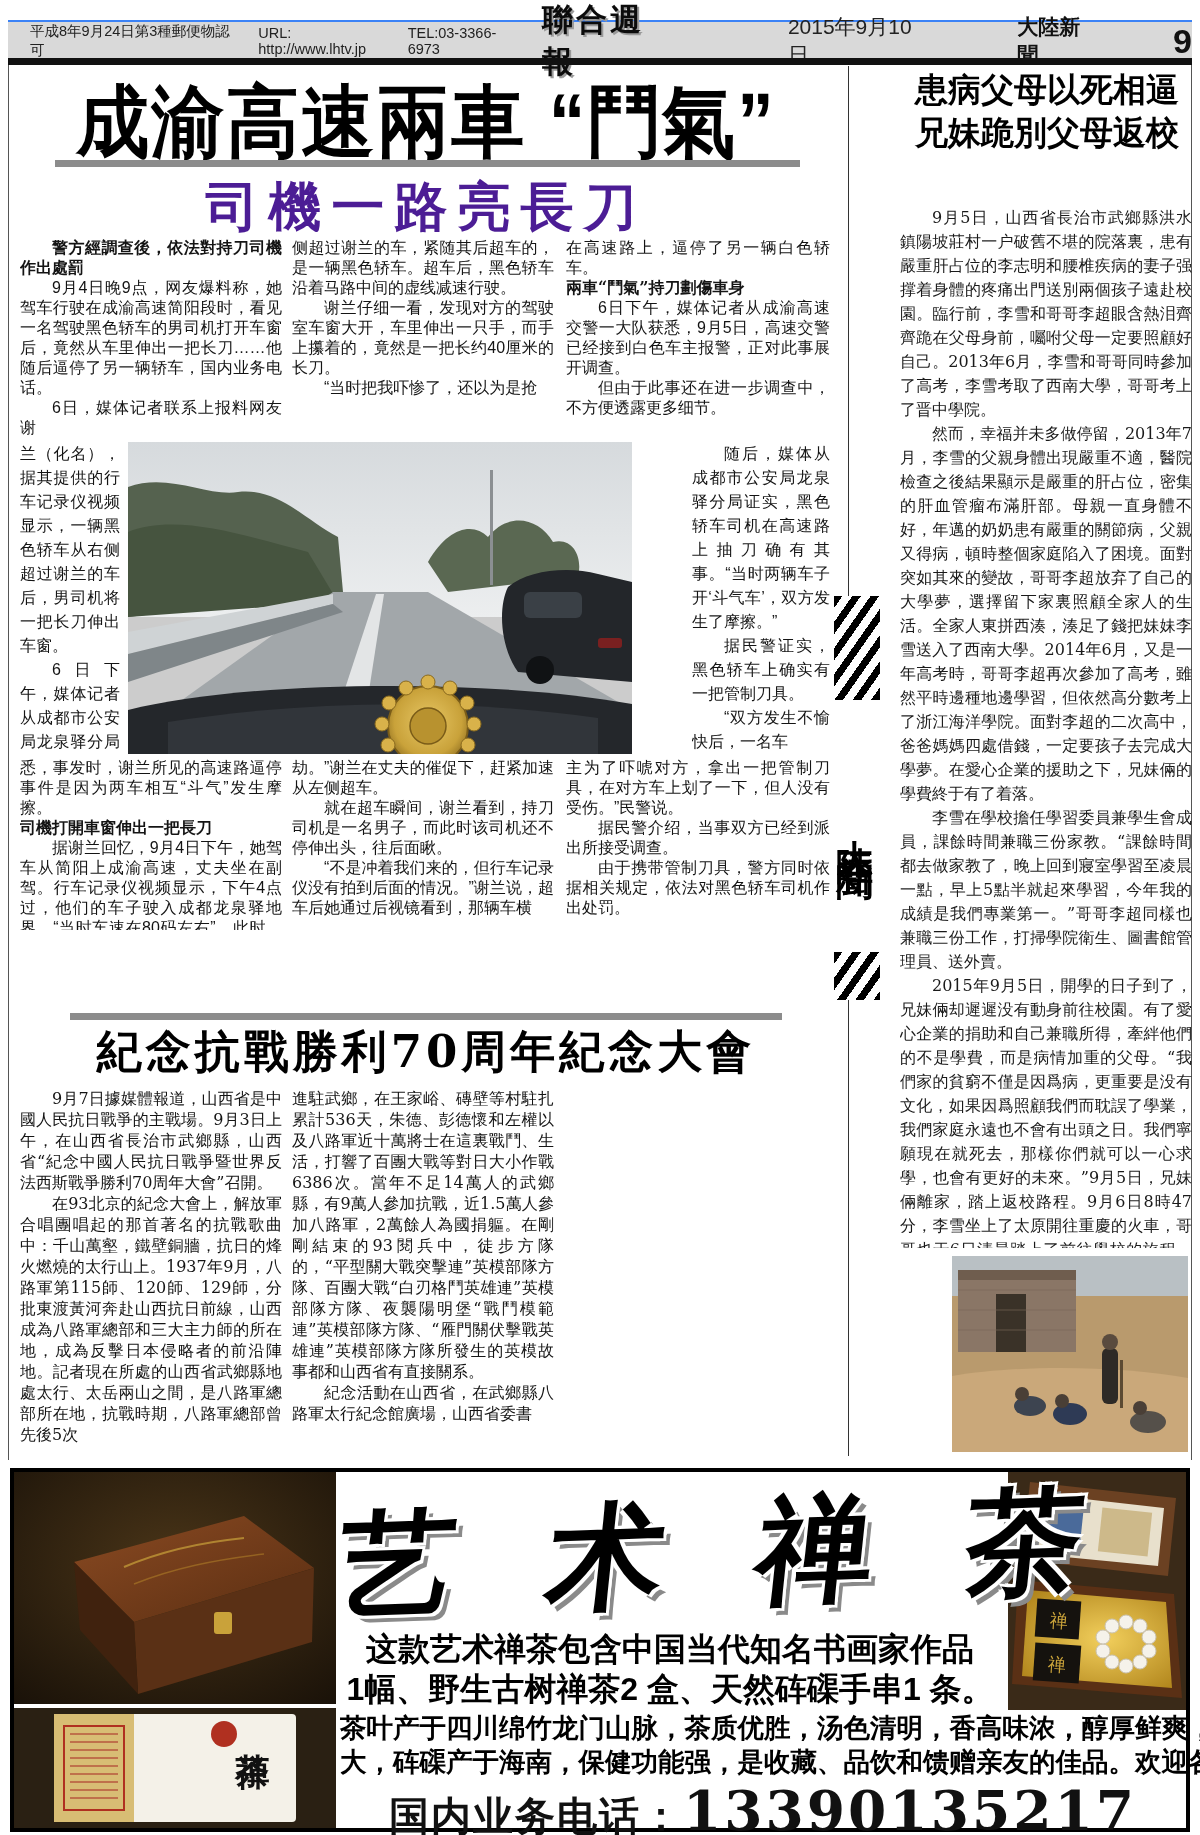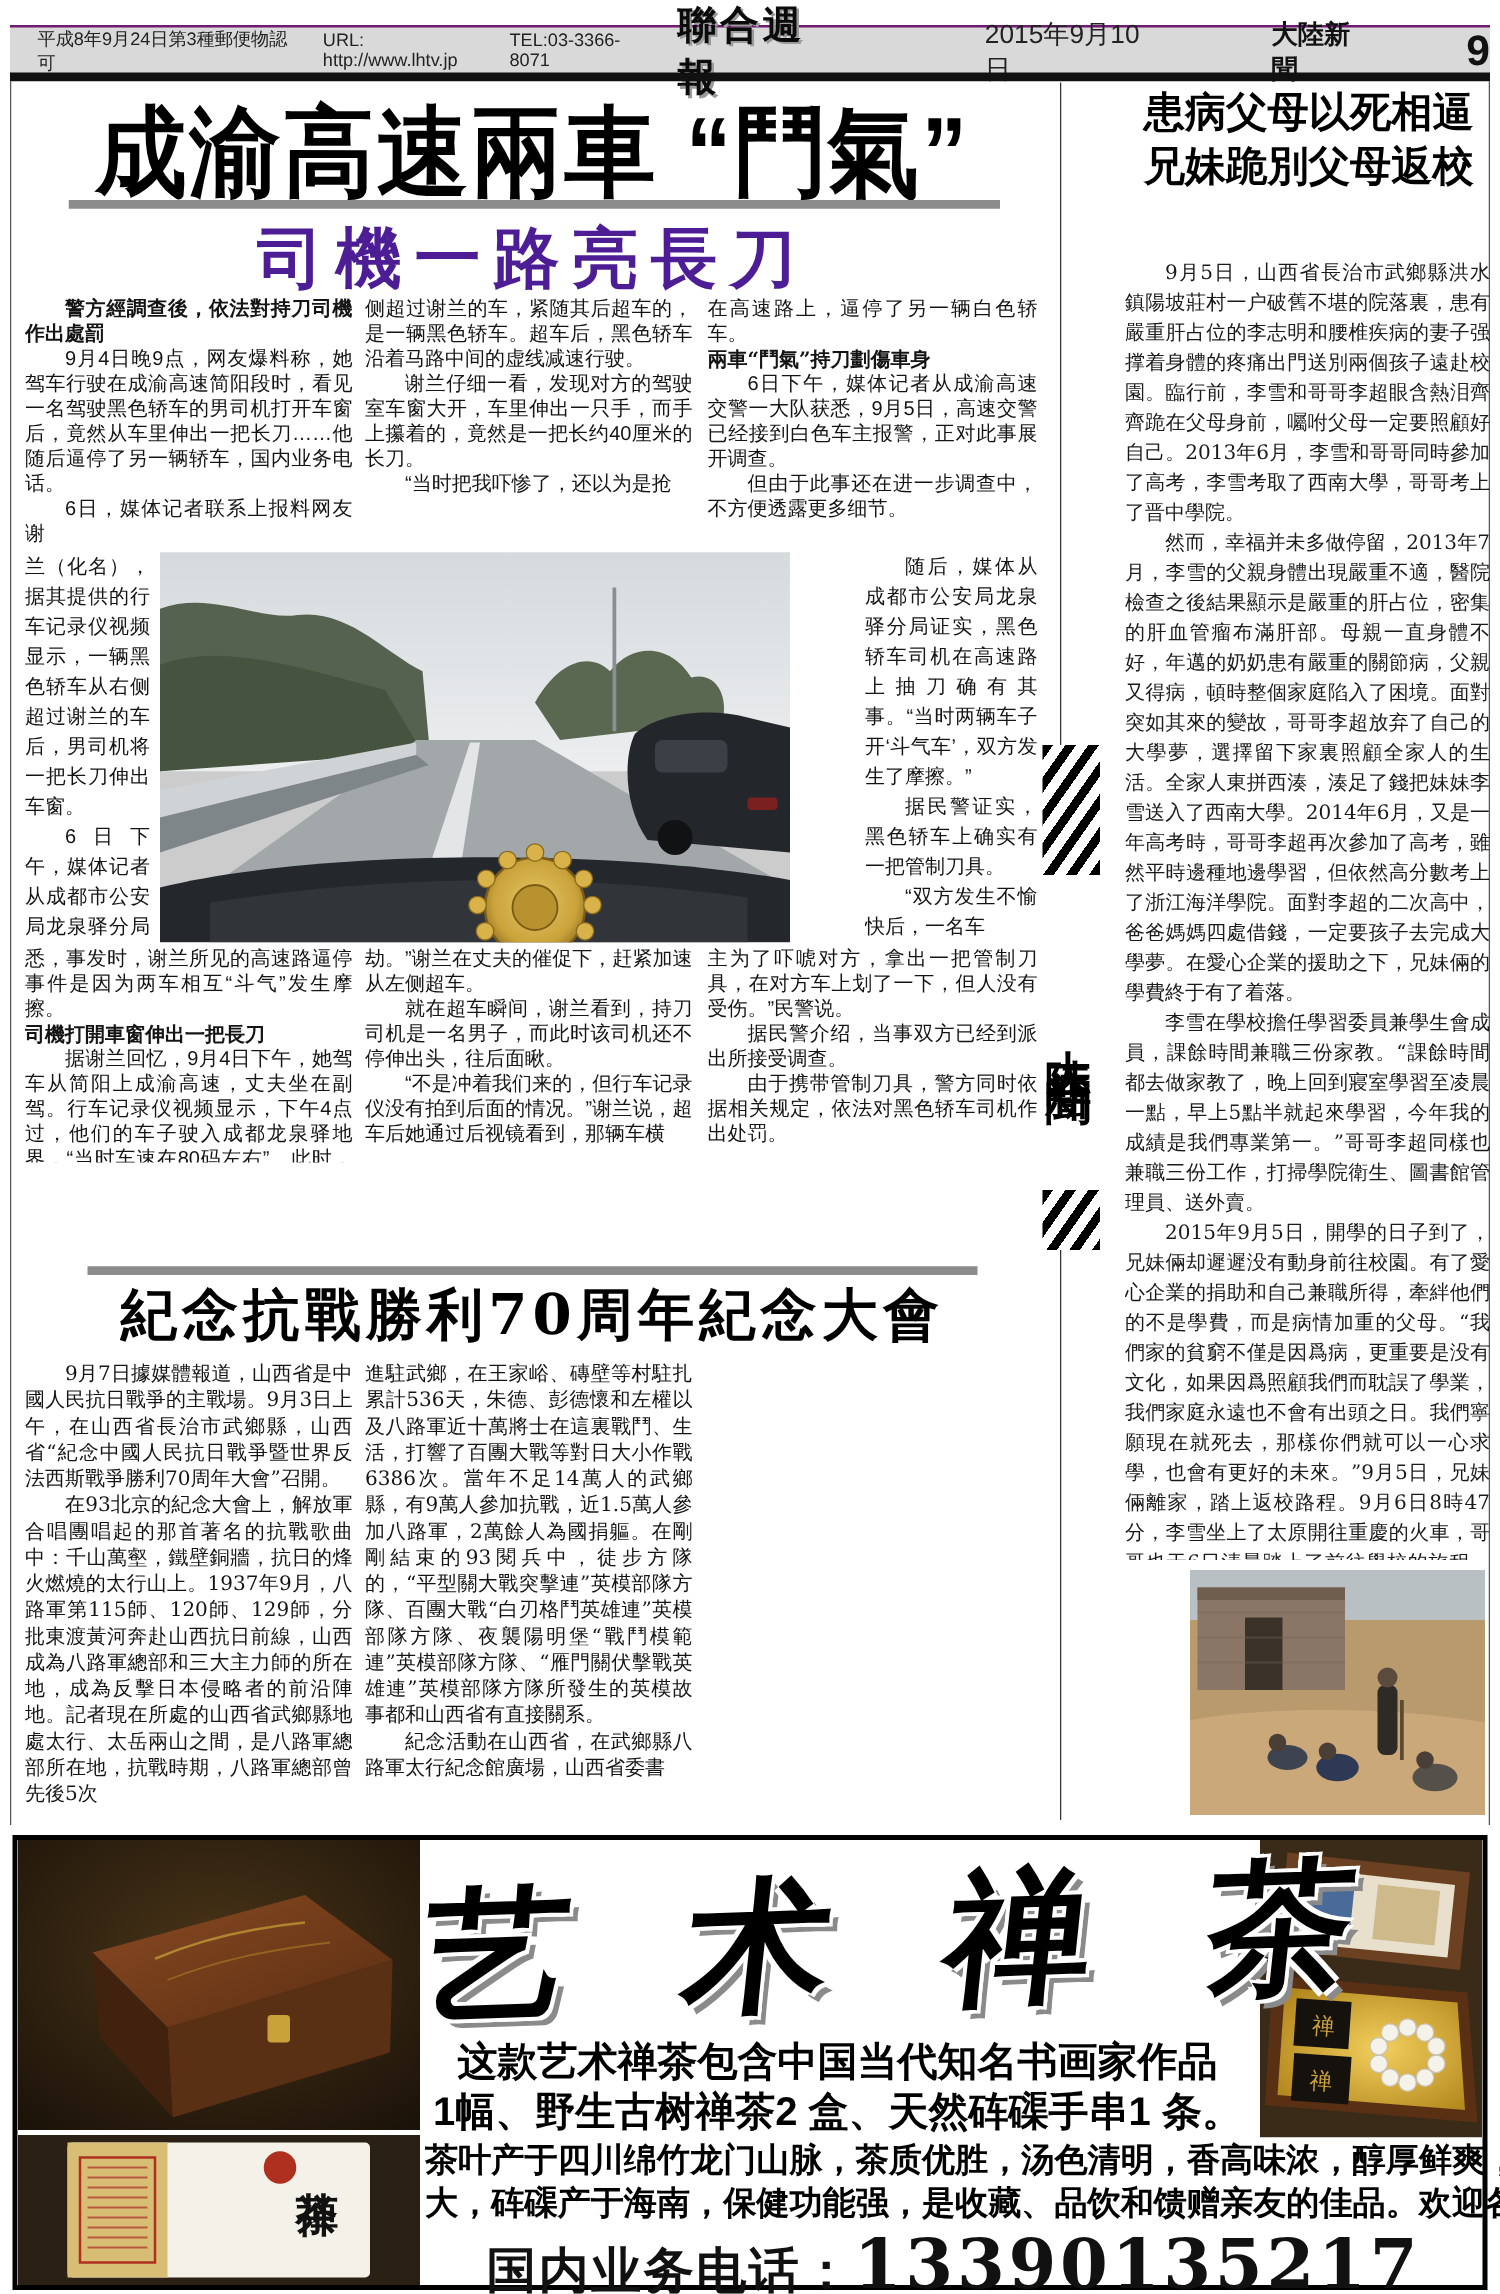--- a/index.html
+++ b/index.html
@@ -1,21 +1,21 @@
 <!DOCTYPE html>
 <html><head>
 <meta charset="utf-8">
 <style>
   html,body{margin:0;padding:0;background:#fff;}
   #page{position:relative;width:1200px;height:1835px;background:#fff;overflow:hidden;
         font-family:"Liberation Sans",sans-serif;color:#111;}
   .abs{position:absolute;}
   
   #hdr{top:20px;left:8px;width:1184px;height:38px;background:#d9d9d9;
-       border-top:2px solid #701a75;display:flex;align-items:center;}
+       border-top:2px solid #3b82f6;display:flex;align-items:center;}
   .hdr-small{font-size:14.5px;color:#222;}
   #masthead{font-size:31px;font-weight:900;letter-spacing:3px;color:#0b0b0b;
             text-shadow:2px 2px 0 #9a9a9a;font-family:"DejaVu Serif",serif;}
   #hdr-date{font-size:21px;color:#222;}
   #hdr-section{font-size:21px;font-weight:bold;color:#111;}
   #hdr-page{font-size:34px;font-weight:900;}
   #blackbar{top:58px;left:8px;width:1184px;height:7px;background:#111;}
   .edge{background:#555;width:1px;}
   
   #a1-headline{top:70px;left:20px;width:812px;text-align:center;font-size:73px;font-weight:900;
@@ -66,21 +66,21 @@
   #ad-phone .num{font-size:55px;font-weight:900;font-family:"DejaVu Serif",serif;letter-spacing:3px;}
 </style>
 </head>
 <body>
 
 <div id="page">
 
   <div id="hdr" class="abs">
     <span class="hdr-small" style="margin-left:22px;">平成8年9月24日第3種郵便物認可</span>
     <span class="hdr-small" style="margin-left:22px;">URL: http://www.lhtv.jp</span>
-    <span class="hdr-small" style="margin-left:10px;">TEL:03-3366-8071</span>
+    <span class="hdr-small" style="margin-left:10px;">TEL:03-3366-6973</span>
     <span id="masthead" style="margin-left:18px;">聯合週報</span>
     <span id="hdr-date" style="margin-left:115px;">2015年9月10日</span>
     <span id="hdr-section" style="margin-left:90px;">大陸新聞</span>
     <span id="hdr-page" style="margin-left:75px;">9</span>
   </div>
   <div id="blackbar" class="abs"></div>
   <div class="abs edge" style="left:8px;top:65px;height:1395px;"></div>
   <div class="abs edge" style="left:1191px;top:65px;height:1395px;"></div>
 
   <div id="a1-headline" class="abs">成渝高速兩車 “鬥氣”</div>

